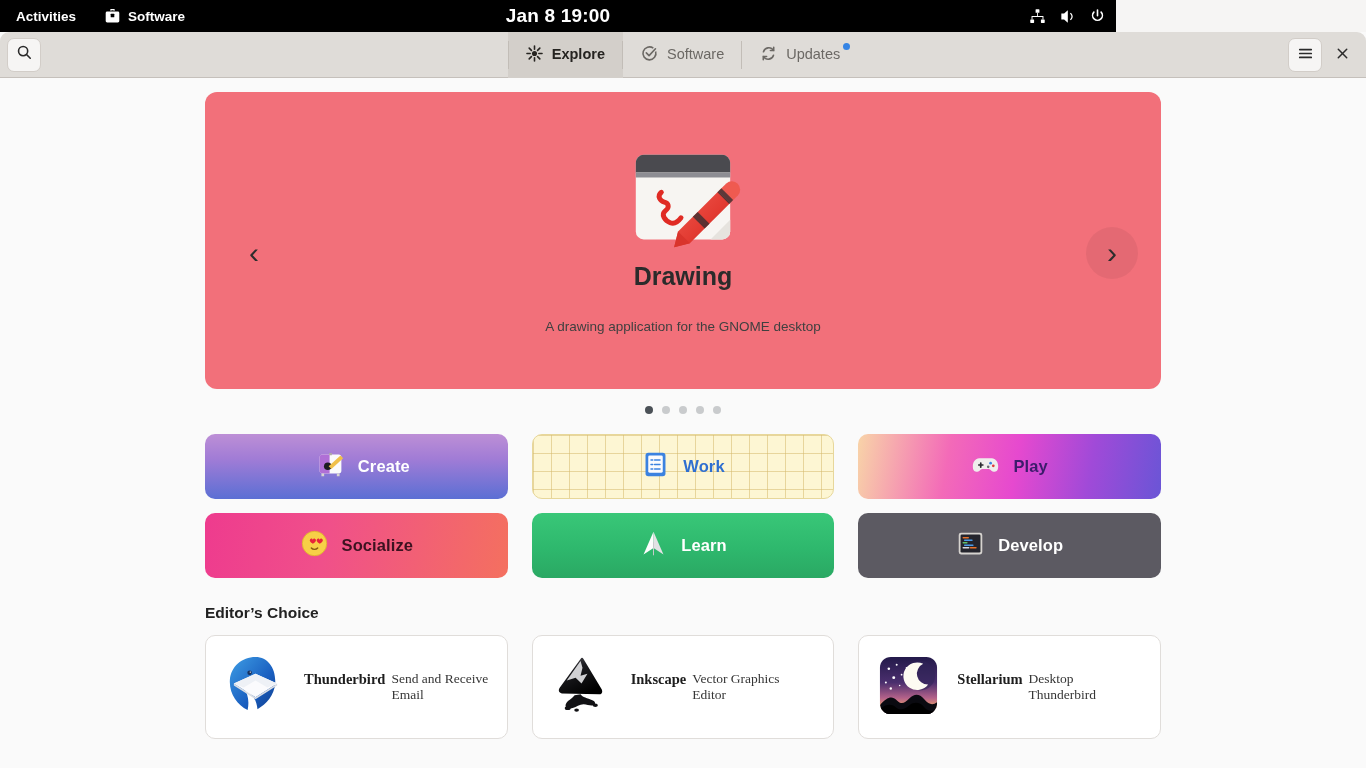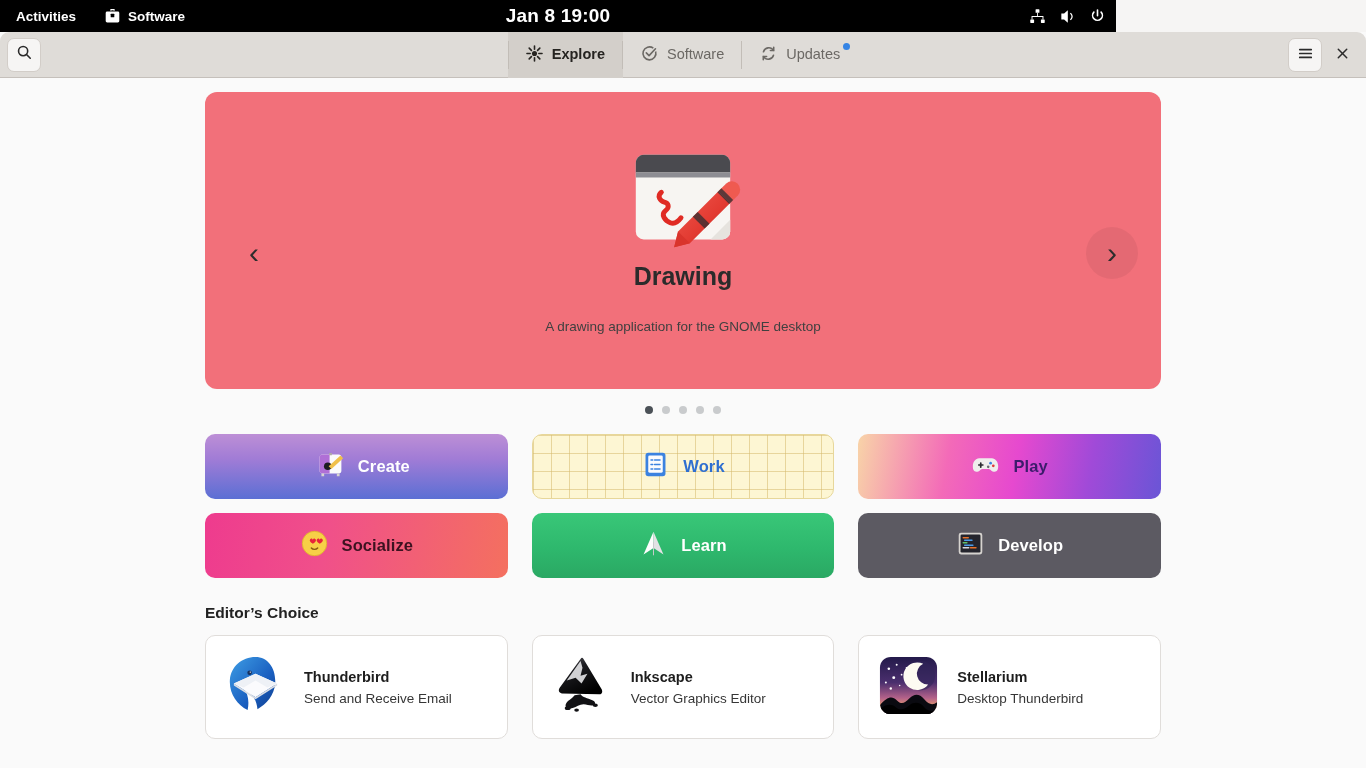--- a/index.html
+++ b/index.html
@@ -176,21 +176,21 @@
     width:956px; margin:13px auto 0;
     display:grid; grid-template-columns:repeat(3,1fr); gap:24px;
   }
   .ec-card {
     height:104px; background:#fff;
     border:1px solid #e0ddda; border-radius:10px;
     display:flex; align-items:center; gap:17px;
     padding:0 18px;
   }
   .ec-icon { width:63px; height:63px; flex:none; }
-  .ec-text { display:flex; flex-direction:column; gap:6px; }
+  .ec-text { display:flex; flex-direction:row; gap:6px;font-family:Liberation Serif, serif; }
   .ec-name { font-size:14.5px; font-weight:bold; color:#1d1d1d; }
   .ec-desc { font-size:13.5px; color:#363636; }
 </style>
 </head>
 <body>
 
 <div id="topbar">
   <div class="tb-left">
     <div class="tb-item first">
       <span>Activities</span>

